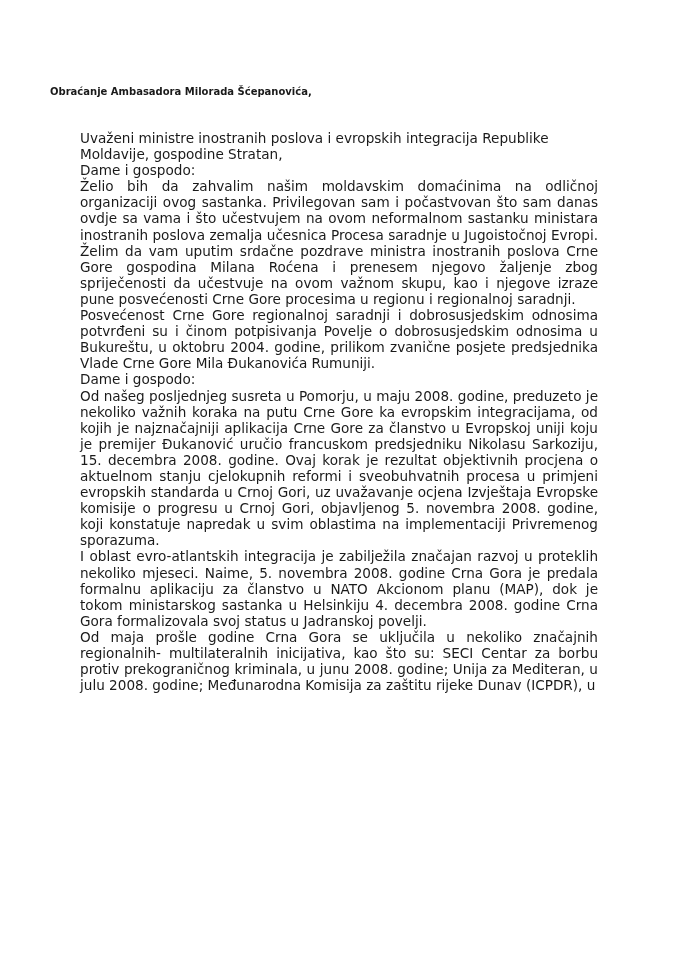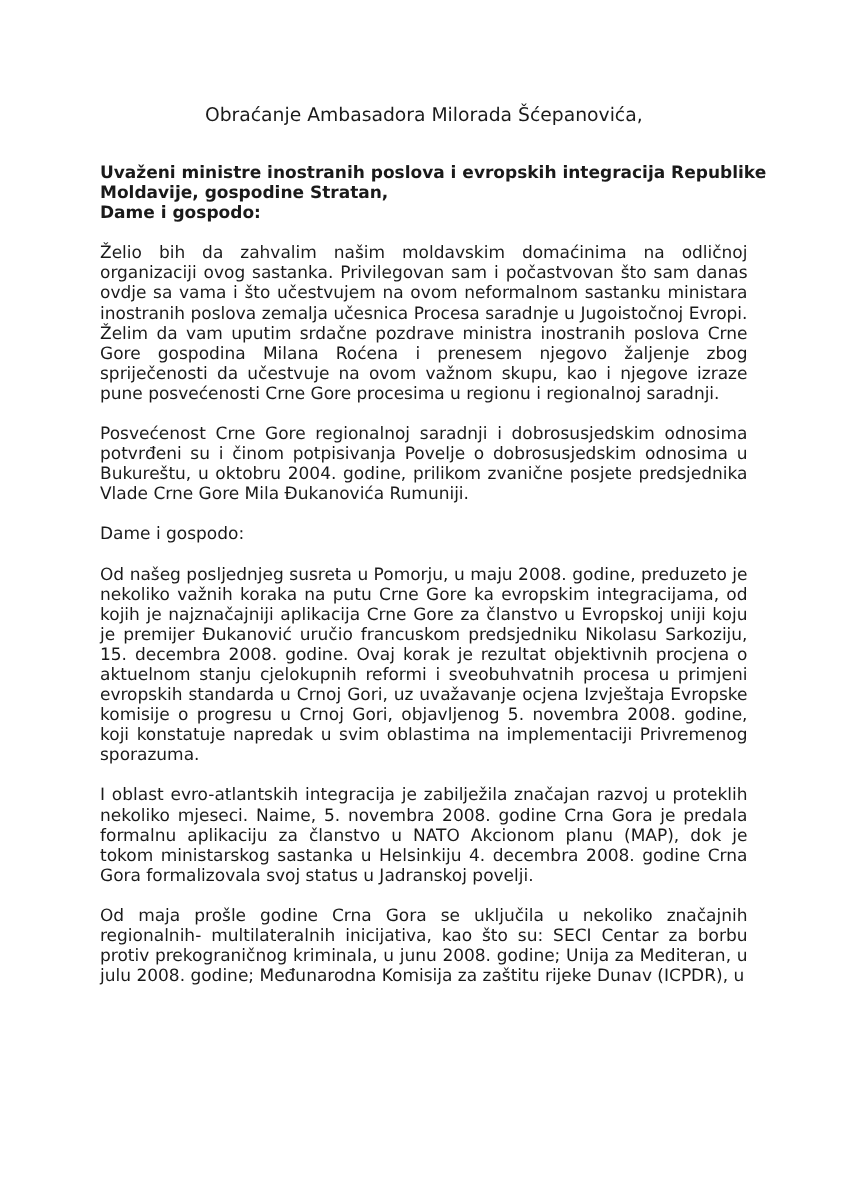--- a/index.html
+++ b/index.html
@@ -3,28 +3,28 @@
 <meta charset="utf-8">
 <style>
   html, body { margin: 0; padding: 0; background: #ffffff; }
   body { width: 679px; height: 960px; position: relative; overflow: hidden; }
   .page {
     position: absolute; left: 80px; top: 84px; width: 518px;
     font-family: "DejaVu Sans", sans-serif; color: #1a1a1a;
     font-size: 13.6px; line-height: 16.1px;
   }
   .title {
-    font-weight: normal; text-align: center; font-size: 15px; line-height: 16px;
+    font-weight: bold; font-size: 10px; line-height: 16px;
     margin: 0 -30px 0 -30px;
   }
   .title div { white-space: nowrap; }
   .salutation { margin-top: 30px; }
-  .salutation div { white-space: nowrap; font-weight: bold; }
+  .salutation div { white-space: nowrap; }
   p { margin: 0; text-align: justify; }
-  .gap { margin-top: 16px; }
+  .gap { }
 </style>
 </head>
 <body>
 
 <div class="page">
   <div class="title">
     <div>Obraćanje Ambasadora Milorada Šćepanovića,</div>
   </div>
 
   <div class="salutation">

